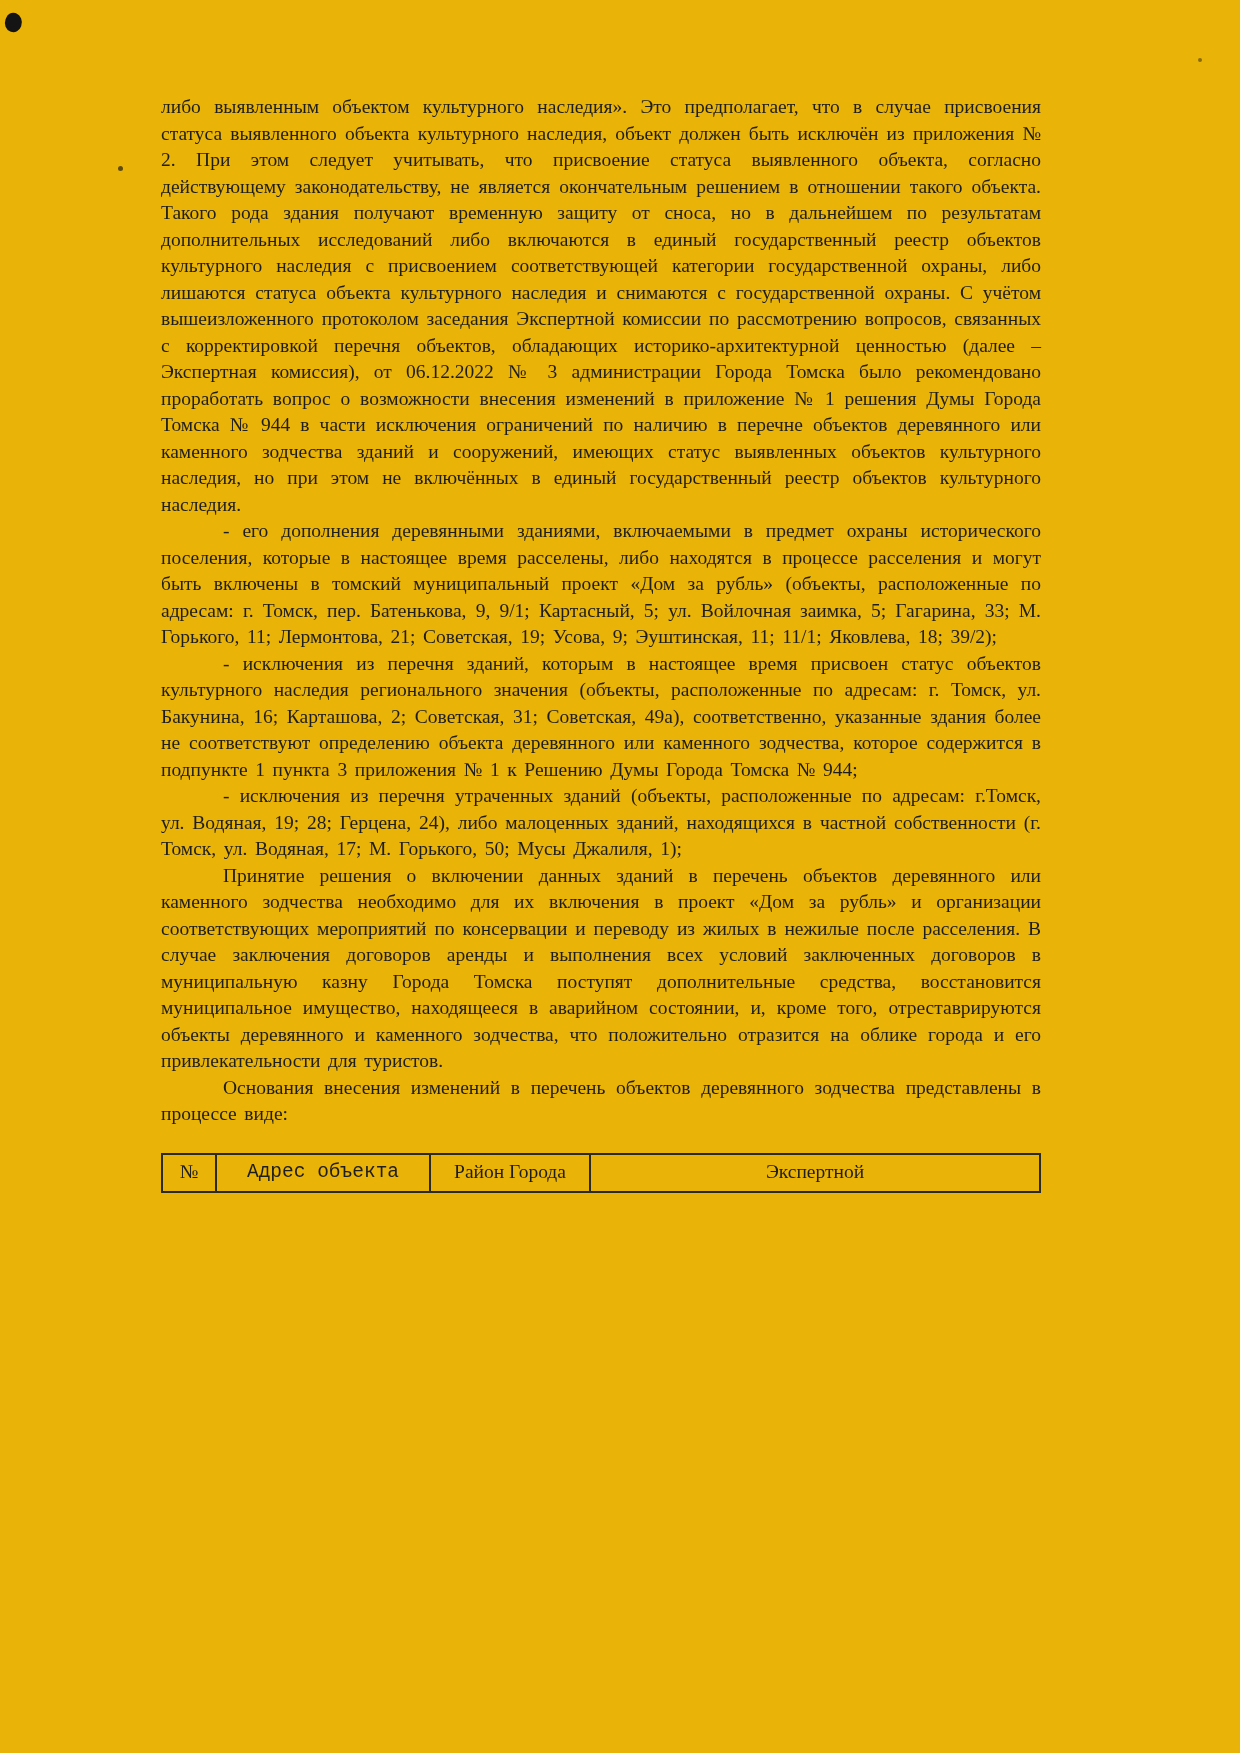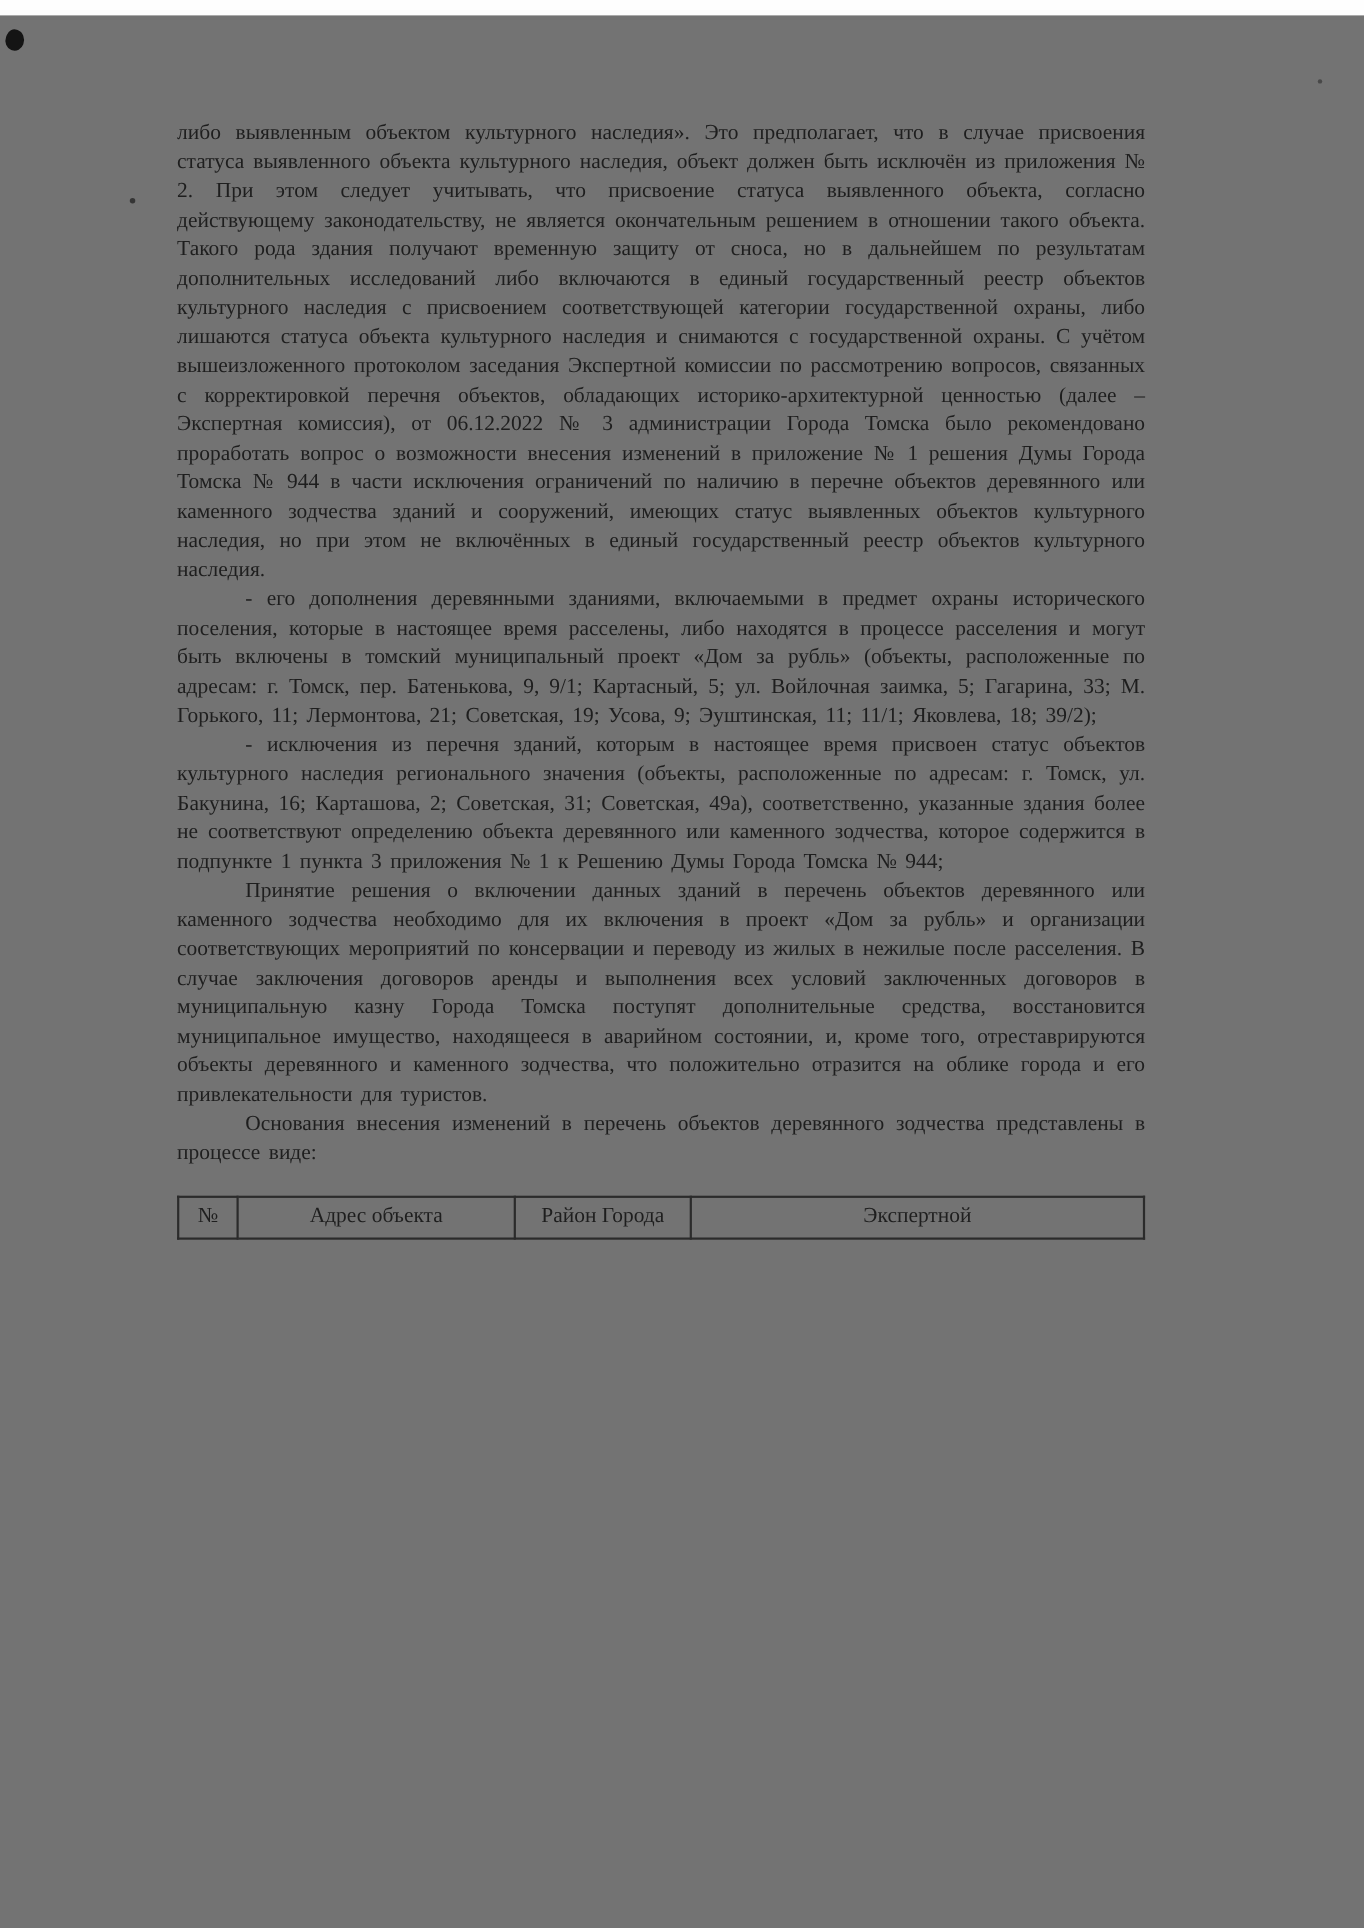--- a/index.html
+++ b/index.html
@@ -9,22 +9,21 @@
     height: 1753px;
     background: #fefefe;
     font-family: "Liberation Serif", "DejaVu Serif", serif;
     color: #1e1e1e;
     position: relative;
     overflow: hidden;
   }
   .page {
     position: absolute;
     inset: 0;
-    background: #737373;
-    margin-top: 14px;
+    background: #eab308;
   }
   .content {
     position: absolute;
     left: 161px;
     top: 94px;
     width: 880px;
   }
   .para {
     margin: 0;
     font-size: 19.5px;
@@ -44,21 +43,21 @@
   table.bases th {
     border: 2px solid #2b2b2b;
     font-size: 19.5px;
     font-weight: normal;
     padding: 6px 4px 8px 4px;
     text-align: center;
     white-space: nowrap;
     overflow: hidden;
   }
   .col-num { width: 54px; }
-  .col-addr { width: 252px; }
+  .col-addr { width: 214px; font-family: Liberation Mono, monospace; }
   .col-district { width: 160px; }
   .col-basis { width: auto; }
   .artifact { position: absolute; background: #141414; }
   .a1 {
     left: 5px; top: 13px;
     width: 17px; height: 19px;
     border-radius: 45% 60% 50% 55%;
     transform: rotate(20deg);
   }
   .a2 {
@@ -85,20 +84,21 @@
 
   <div class="content">
 
     <p class="para no-indent">либо выявленным объектом культурного наследия». Это предполагает, что в случае присвоения статуса выявленного объекта культурного наследия, объект должен быть исключён из приложения № 2. При этом следует учитывать, что присвоение статуса выявленного объекта, согласно действующему законодательству, не является окончательным решением в отношении такого объекта. Такого рода здания получают временную защиту от сноса, но в дальнейшем по результатам дополнительных исследований либо включаются в единый государственный реестр объектов культурного наследия с присвоением соответствующей категории государственной охраны, либо лишаются статуса объекта культурного наследия и снимаются с государственной охраны. С учётом вышеизложенного протоколом заседания Экспертной комиссии по рассмотрению вопросов, связанных с корректировкой перечня объектов, обладающих историко-архитектурной ценностью (далее – Экспертная комиссия), от 06.12.2022 № 3 администрации Города Томска было рекомендовано проработать вопрос о возможности внесения изменений в приложение № 1 решения Думы Города Томска № 944 в части исключения ограничений по наличию в перечне объектов деревянного или каменного зодчества зданий и сооружений, имеющих статус выявленных объектов культурного наследия, но при этом не включённых в единый государственный реестр объектов культурного наследия.</p>
 
 
     <p class="para">- его дополнения деревянными зданиями, включаемыми в предмет охраны исторического поселения, которые в настоящее время расселены, либо находятся в процессе расселения и могут быть включены в томский муниципальный проект «Дом за рубль» (объекты, расположенные по адресам: г. Томск, пер. Батенькова, 9, 9/1; Картасный, 5; ул. Войлочная заимка, 5; Гагарина, 33; М. Горького, 11; Лермонтова, 21; Советская, 19; Усова, 9; Эуштинская, 11; 11/1; Яковлева, 18; 39/2);</p>
 
     <p class="para">- исключения из перечня зданий, которым в настоящее время присвоен статус объектов культурного наследия регионального значения (объекты, расположенные по адресам: г. Томск, ул. Бакунина, 16; Карташова, 2; Советская, 31; Советская, 49а), соответственно, указанные здания более не соответствуют определению объекта деревянного или каменного зодчества, которое содержится в подпункте 1 пункта 3 приложения № 1 к Решению Думы Города Томска № 944;</p>
 
+    <p class="para">- исключения из перечня утраченных зданий (объекты, расположенные по адресам: г.Томск, ул. Водяная, 19; 28; Герцена, 24), либо малоценных зданий, находящихся в частной собственности (г. Томск, ул. Водяная, 17; М. Горького, 50; Мусы Джалиля, 1);</p>
 
 
     <p class="para">Принятие решения о включении данных зданий в перечень объектов деревянного или каменного зодчества необходимо для их включения в проект «Дом за рубль» и организации соответствующих мероприятий по консервации и переводу из жилых в нежилые после расселения. В случае заключения договоров аренды и выполнения всех условий заключенных договоров в муниципальную казну Города Томска поступят дополнительные средства, восстановится муниципальное имущество, находящееся в аварийном состоянии, и, кроме того, отреставрируются объекты деревянного и каменного зодчества, что положительно отразится на облике города и его привлекательности для туристов.</p>
 
     <p class="para">Основания внесения изменений в перечень объектов деревянного зодчества представлены в процессе виде:</p>
 
     <table class="bases">
       <tbody>
           <tr>
         <th class="col-num">№</th>

